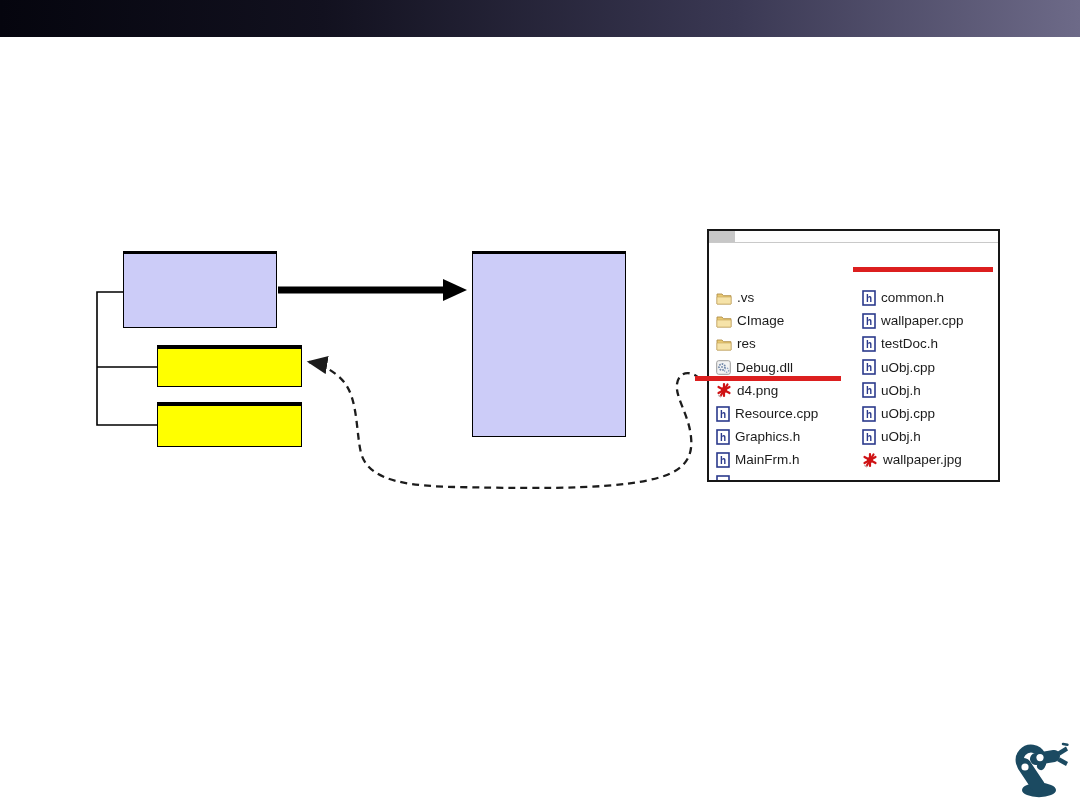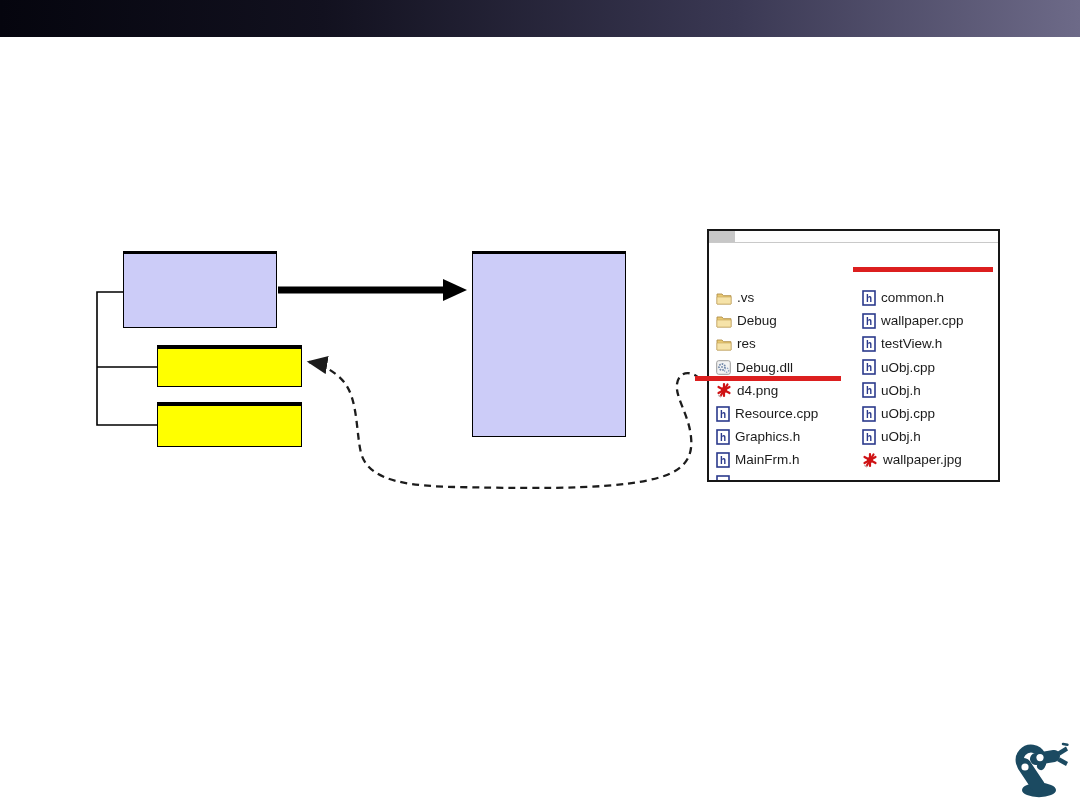--- a/index.html
+++ b/index.html
@@ -90,21 +90,21 @@
               <path d="M1 3 L6 3 L7.5 4.7 L15 4.7 L15 13 L1 13 Z" fill="#e9c972" stroke="#b2904a" stroke-width="0.9"></path>
               <path d="M1 6 L15 6 L15 13 L1 13 Z" fill="#f6e3a9" stroke="#c8a55b" stroke-width="0.6"></path>
             </svg>
           <span>.vs</span>
         </div>
         <div class="file-row">
           <svg width="16" height="14" viewBox="0 0 16 14">
               <path d="M1 3 L6 3 L7.5 4.7 L15 4.7 L15 13 L1 13 Z" fill="#e9c972" stroke="#b2904a" stroke-width="0.9"></path>
               <path d="M1 6 L15 6 L15 13 L1 13 Z" fill="#f6e3a9" stroke="#c8a55b" stroke-width="0.6"></path>
             </svg>
-          <span>Debug</span>
+          <span>CImage</span>
         </div>
         <div class="file-row">
           <svg width="16" height="14" viewBox="0 0 16 14">
               <path d="M1 3 L6 3 L7.5 4.7 L15 4.7 L15 13 L1 13 Z" fill="#e9c972" stroke="#b2904a" stroke-width="0.9"></path>
               <path d="M1 6 L15 6 L15 13 L1 13 Z" fill="#f6e3a9" stroke="#c8a55b" stroke-width="0.6"></path>
             </svg>
           <span>res</span>
         </div>
         <div class="file-row">
           <svg width="15" height="15" viewBox="0 0 15 15">
@@ -170,21 +170,21 @@
               <rect x="1" y="1" width="12" height="14" fill="#fff" stroke="#2b3a8c" stroke-width="1.6"></rect>
               <text x="7" y="11.5" font-size="10" font-weight="bold" fill="#2b3a8c" text-anchor="middle" font-family="Liberation Sans, sans-serif">h</text>
             </svg>
           <span>wallpaper.cpp</span>
         </div>
         <div class="file-row">
           <svg width="14" height="16" viewBox="0 0 14 16">
               <rect x="1" y="1" width="12" height="14" fill="#fff" stroke="#2b3a8c" stroke-width="1.6"></rect>
               <text x="7" y="11.5" font-size="10" font-weight="bold" fill="#2b3a8c" text-anchor="middle" font-family="Liberation Sans, sans-serif">h</text>
             </svg>
-          <span>testView.h</span>
+          <span>testDoc.h</span>
         </div>
         <div class="file-row">
           <svg width="14" height="16" viewBox="0 0 14 16">
               <rect x="1" y="1" width="12" height="14" fill="#fff" stroke="#2b3a8c" stroke-width="1.6"></rect>
               <text x="7" y="11.5" font-size="10" font-weight="bold" fill="#2b3a8c" text-anchor="middle" font-family="Liberation Sans, sans-serif">h</text>
             </svg>
           <span>uObj.cpp</span>
         </div>
         <div class="file-row">
           <svg width="14" height="16" viewBox="0 0 14 16">

